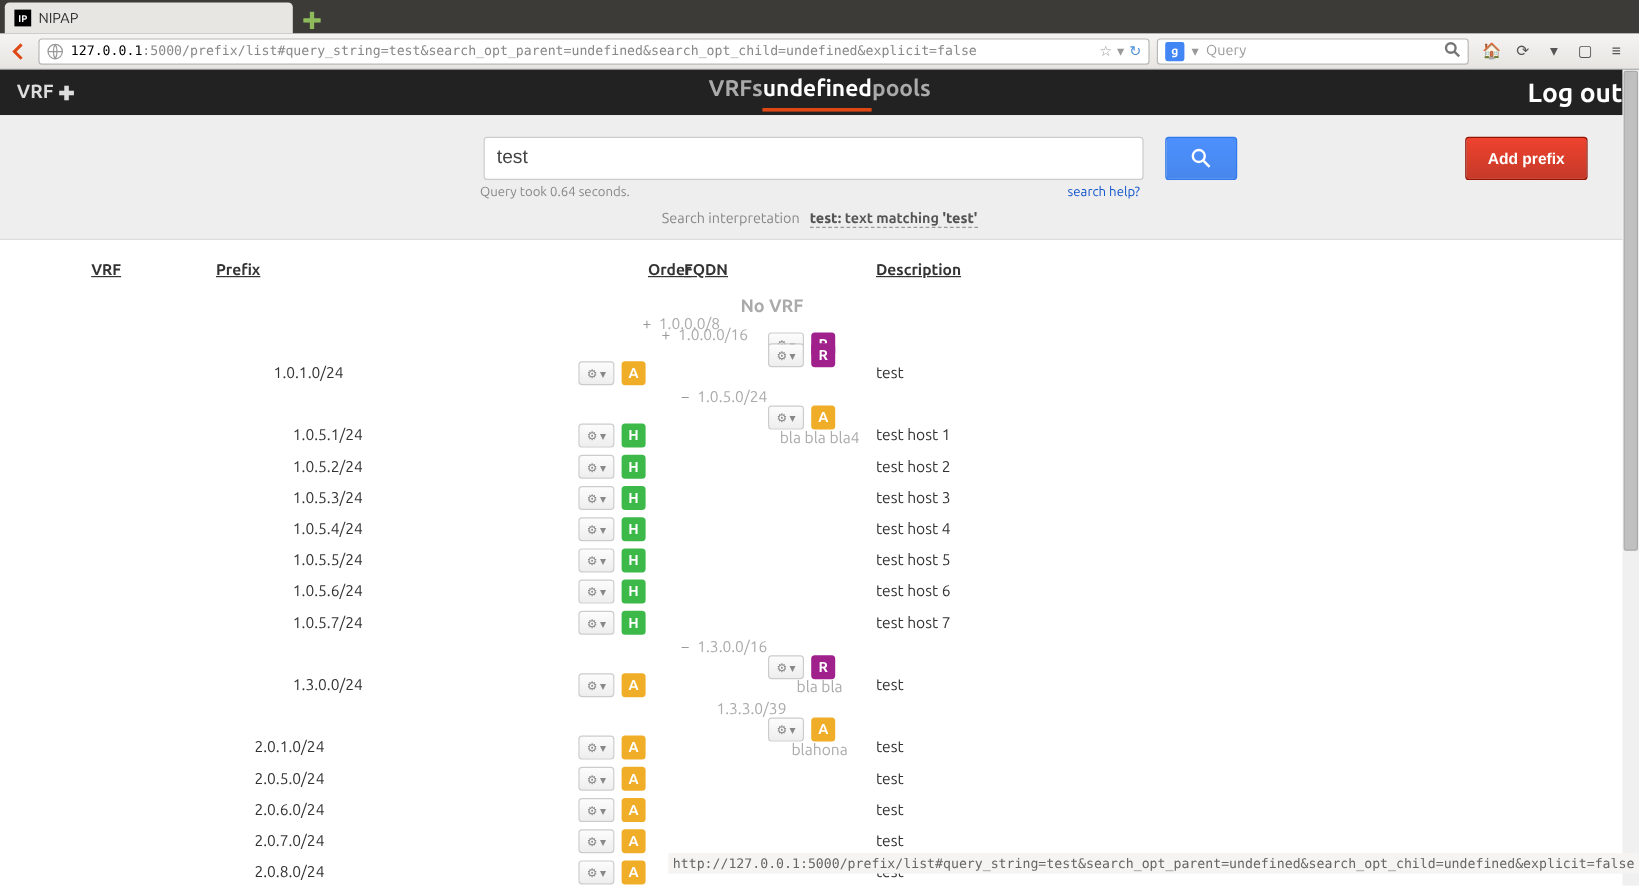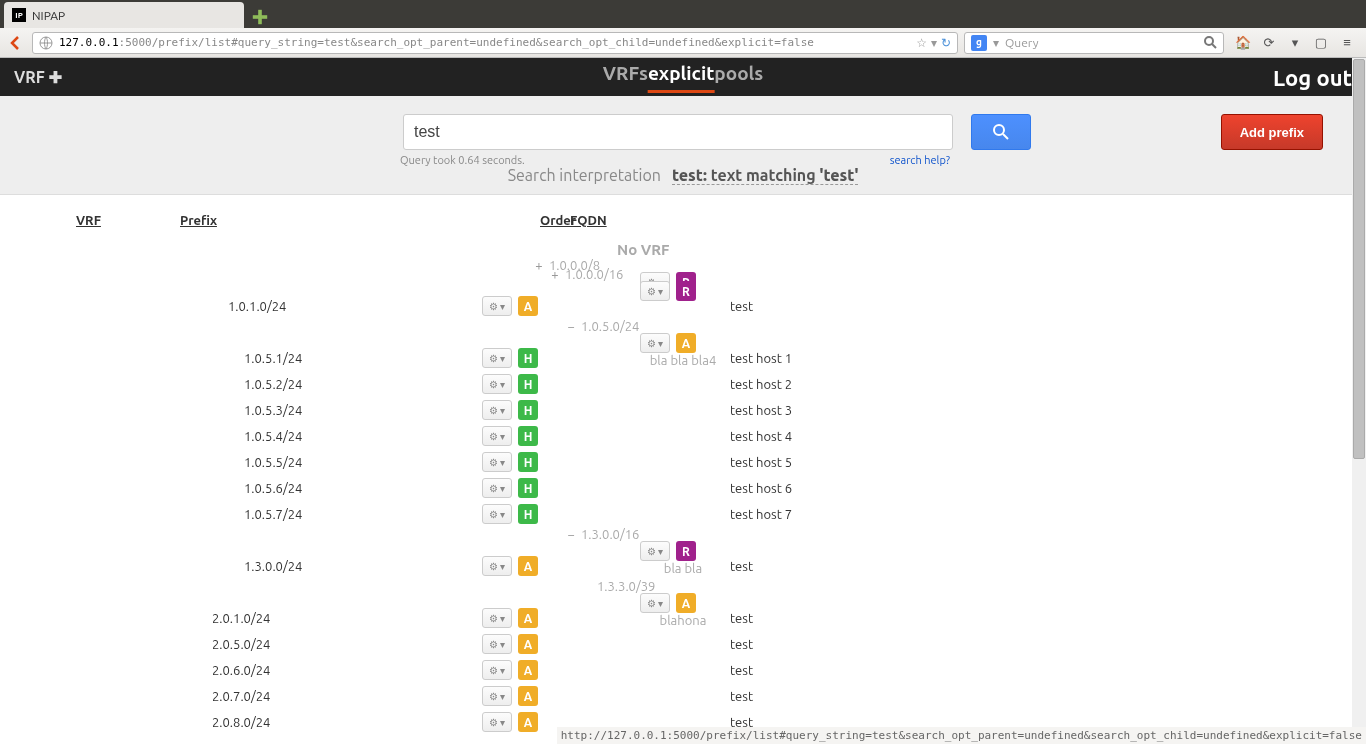--- a/index.html
+++ b/index.html
@@ -34,21 +34,21 @@
 
 
 .search-area { background: #eee; border-bottom: 1px solid #ddd; padding: 18px 40px 10px; position: relative; }
 .search-row { display: flex; gap: 18px; align-items: flex-start; max-width: 1280px; margin: 0 auto; }
 .search-wrap { margin-left: 360px; }
 .search-input { width: 550px; height: 36px; border: 1px solid #ccc; border-radius: 3px; padding: 0 10px; font-size: 16px; color: #444; background: #fff; }
 .search-btn { width: 60px; height: 36px; background: linear-gradient(#4d90fe, #4787ed); border: 1px solid #3079ed; border-radius: 3px; color: #fff; display: flex; align-items: center; justify-content: center; cursor: pointer; }
 .add-btn { margin-left: auto; background: linear-gradient(#ee432e, #c63929); border: 1px solid #951100; color: #fff; font-weight: bold; height: 36px; padding: 0 18px; border-radius: 3px; font-size: 13px; cursor: pointer; }
 .meta-row { display: flex; margin-left: 360px; width: 550px; font-size: 11px; color: #888; margin-top: 4px; justify-content: space-between; }
 .search-help { color: #1155cc; }
-.interp-row { text-align: center; font-size: 16px; color: #888; }
+.interp-row { text-align: center; margin-top: 10px; font-size: 12px; color: #888; }
 .interp-row .b { font-weight: bold; border-bottom: 1px dashed #999; color: #555; }
 
 
 .content { padding: 12px 40px 0; }
 .headers { display: flex; font-weight: bold; text-decoration: underline; font-size: 13px; padding: 6px 0 14px; }
 .col-vrf { width: 140px; padding-left: 36px; }
 .col-prefix { width: 300px; }
 .col-order { width: 90px; padding-left: 60px; }
 .col-fqdn { width: 160px; }
 .col-desc { flex: 1; }
@@ -60,21 +60,21 @@
 .expander { width: 12px; color: #999; text-align: center; margin-right: 4px; }
 .row.muted { color: #aaa; flex-direction: column; }
 .row .gear { margin-left: 2px; width: 30px; height: 20px; background: linear-gradient(#fcfcfc,#eee); border: 1px solid #ccc; border-radius: 3px; display: flex; align-items: center; justify-content: center; color: #888; font-size: 10px; gap: 2px; cursor: pointer; }
 .row .badge { width: 20px; height: 20px; border-radius: 3px; color: #fff; font-weight: bold; font-size: 12px; display: flex; align-items: center; justify-content: center; margin-left: 6px; }
 .badge.R { background: #a0218c; }
 .badge.A { background: #f0ad28; }
 .badge.H { background: #3db949; }
 .row .col-order-wrap { width: 90px; display: flex; align-items: center; }
 .row .col-fqdn-wrap { width: 160px; }
 .row .col-desc-wrap { flex: 1; }
-.status-line { position: absolute; bottom: 0; right: 0; font-family: monospace; font-size: 11px; color: #666; background: #f5f4f2; padding: 2px 4px; white-space: nowrap; }
+.status-line { position: absolute; bottom: 16px; right: 0; font-family: monospace; font-size: 11px; color: #666; background: #f5f4f2; padding: 2px 4px; white-space: nowrap; }
 
 
 .page-scroll { position: absolute; right: 0; top: 58px; width: 14px; height: 680px; background: #f0f0f0; }
 .scroll-thumb { background: #c0c0c0; border: 1px solid #aaa; border-radius: 2px; width: 12px; height: 400px; margin: 1px auto; }
 </style>
 </head>
 <body>
 
 <div class="browser-tabs">
   <div class="tab">
@@ -128,21 +128,21 @@
   </div>
 </div>
 
 <div class="app-top">
   <div class="vrf-add">
     <span>VRF</span>
     <span>✚</span>
   </div>
   <nav class="main-nav">
     <a>VRFs</a>
-    <a class="active">explicit</a>
+    <a class="active">undefined</a>
     <a>pools</a>
   </nav>
   <a class="logout">Log out</a>
 </div>
 
 <div class="search-area">
   <div class="search-row">
     <div class="search-wrap">
       <input class="search-input" value="test" style="">
     </div>
@@ -163,20 +163,21 @@
     <span class="b"><b>test:</b> <span>text matching</span> <b>'test'</b></span>
   </div>
 </div>
 
 <div class="content">
   <div class="headers">
     <div class="col-vrf">VRF</div>
     <div class="col-prefix">Prefix</div>
     <div class="col-order">Order</div>
     <div class="col-fqdn">FQDN</div>
+    <div class="col-desc">Description</div>
   </div>
   <div id="rows-container">
       <div class="row muted">
         <div class="col-vrf" style="padding: 0px;">
           <div class="vrf-title">No VRF</div>
         </div>
         <div class="col-prefix-wrap" style="padding-left: 0px;">
           <span class="expander">+</span>
           <span>1.0.0.0/8</span>
         </div>

